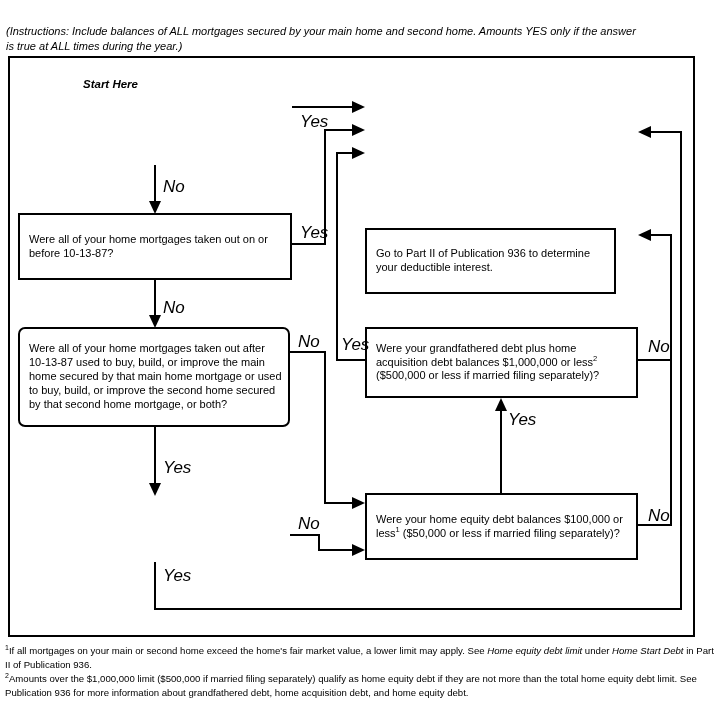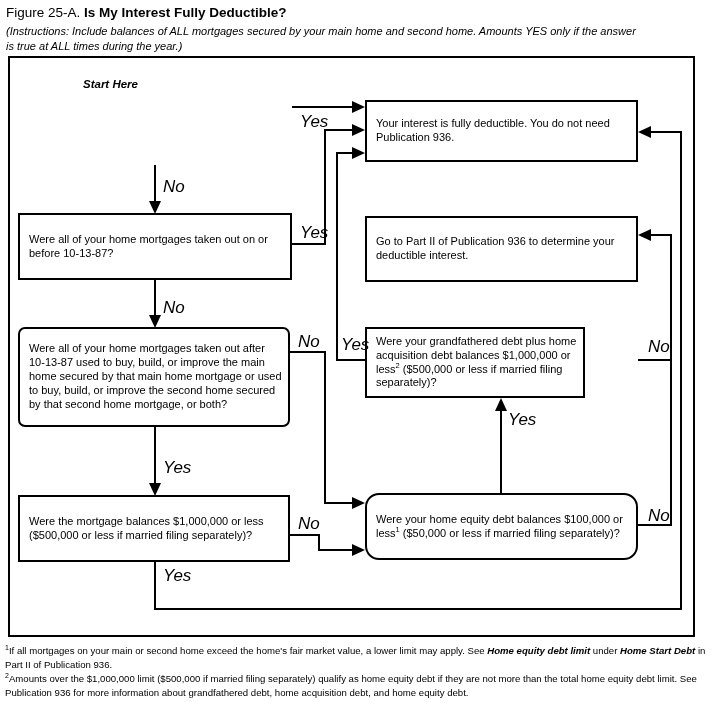--- a/index.html
+++ b/index.html
@@ -19,64 +19,54 @@
   
   .node{position:absolute;border:2px solid #000;background:#fff;box-sizing:border-box;
         display:flex;align-items:center;font-size:11px;line-height:1.27;
         padding:4px 6px 4px 9px;}
   .node sup{font-size:7.5px;line-height:0;}
   #q1{left:18px;top:98px;width:274px;height:67px;}
   #q2{left:18px;top:213px;width:274px;height:67px;align-items:center;}
   #q3{left:18px;top:327px;width:272px;height:100px;border-radius:7px;}
   #q4{left:18px;top:495px;width:272px;height:67px;}
   #ded{left:365px;top:100px;width:273px;height:62px;}
-  #p2{left:365px;top:216px;width:273px;height:66px;}
-  #gf{left:365px;top:327px;width:220px;height:71px;}
-  #eq{left:365px;top:493px;width:273px;height:67px;border-radius:14px;}
+  #p2{left:365px;top:228px;width:251px;height:66px;}
+  #gf{left:365px;top:327px;width:273px;height:71px;}
+  #eq{left:365px;top:493px;width:273px;height:67px;}
   
   .hl,.vl{position:absolute;background:#000;}
   .hl{height:2px;}
   .vl{width:2px;}
   .ah{position:absolute;width:0;height:0;}
   .ah-right{border-left:13px solid #000;border-top:6px solid transparent;border-bottom:6px solid transparent;}
   .ah-left{border-right:13px solid #000;border-top:6px solid transparent;border-bottom:6px solid transparent;}
   .ah-down{border-top:13px solid #000;border-left:6px solid transparent;border-right:6px solid transparent;}
   .ah-up{border-bottom:13px solid #000;border-left:6px solid transparent;border-right:6px solid transparent;}
   
   .lbl{position:absolute;font-size:17px;font-style:italic;white-space:nowrap;}
   
   .footnotes{position:absolute;left:5px;top:644px;width:716px;font-size:9.6px;line-height:1.45;}
   .footnotes sup{font-size:7px;line-height:0;}
-  .footnotes .it{font-style:italic;font-weight:bold;}
+  .footnotes .it{font-style:italic;}
 </style>
 </head>
 <body>
 
 <div id="page">
 
-  <div class="title">
-    <span class="fig">Figure 25-A.</span>
-    <span class="head">Is My Interest Fully Deductible?</span>
-  </div>
   <div class="instructions">(Instructions: Include balances of ALL mortgages secured by your main home and second home. Amounts YES only if the answer is true at ALL times during the year.)</div>
 
   <div class="frame"></div>
   <div class="start">Start Here</div>
 
   <div class="node" id="q2">
     <div>Were all of your home mortgages taken out on or before 10-13-87?</div>
   </div>
   <div class="node" id="q3">
     <div>Were all of your home mortgages taken out after 10-13-87 used to buy, build, or improve the main home secured by that main home mortgage or used to buy, build, or improve the second home secured by that second home mortgage, or both?</div>
-  </div>
-  <div class="node" id="q4">
-    <div>Were the mortgage balances $1,000,000 or less ($500,000 or less if married filing separately)?</div>
-  </div>
-  <div class="node" id="ded">
-    <div>Your interest is fully deductible. You do not need Publication 936.</div>
   </div>
   <div class="node" id="p2">
     <div>Go to Part II of Publication 936 to determine your deductible interest.</div>
   </div>
   <div class="node" id="gf">
     <div><span>Were your grandfathered debt plus home acquisition debt balances $1,000,000 or less</span><sup>2</sup><span> ($500,000 or less if married filing separately)?</span></div>
   </div>
   <div class="node" id="eq">
     <div><span>Were your home equity debt balances $100,000 or less</span><sup>1</sup><span> ($50,000 or less if married filing separately)?</span></div>
   </div>

